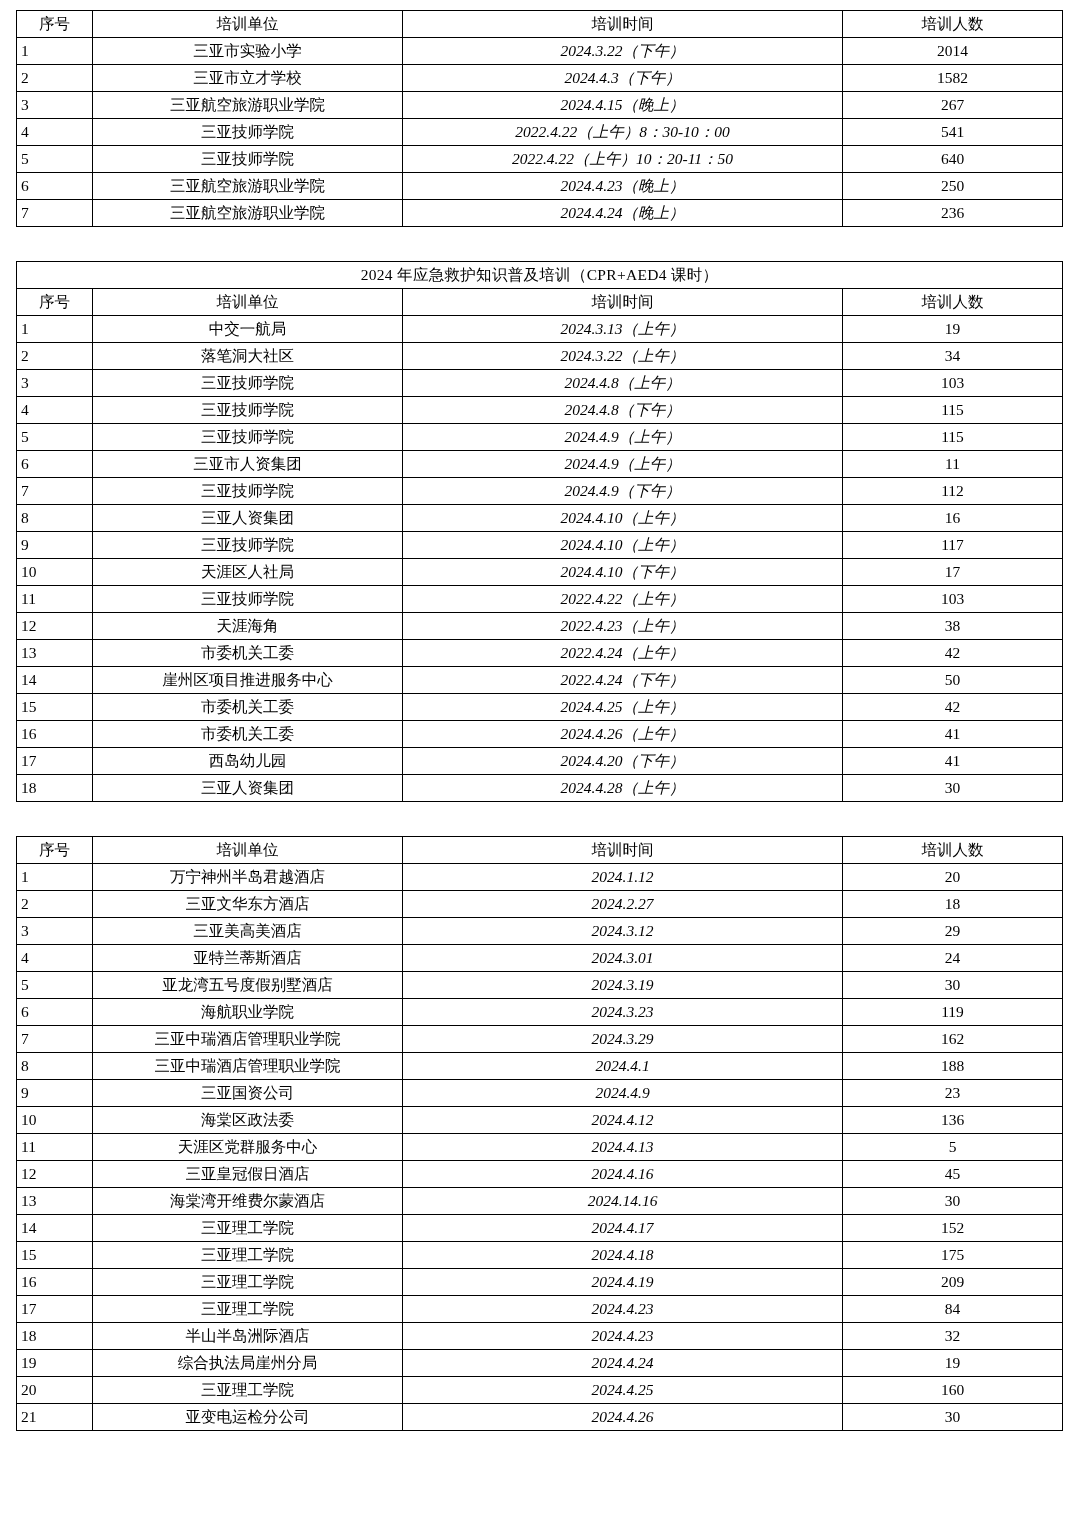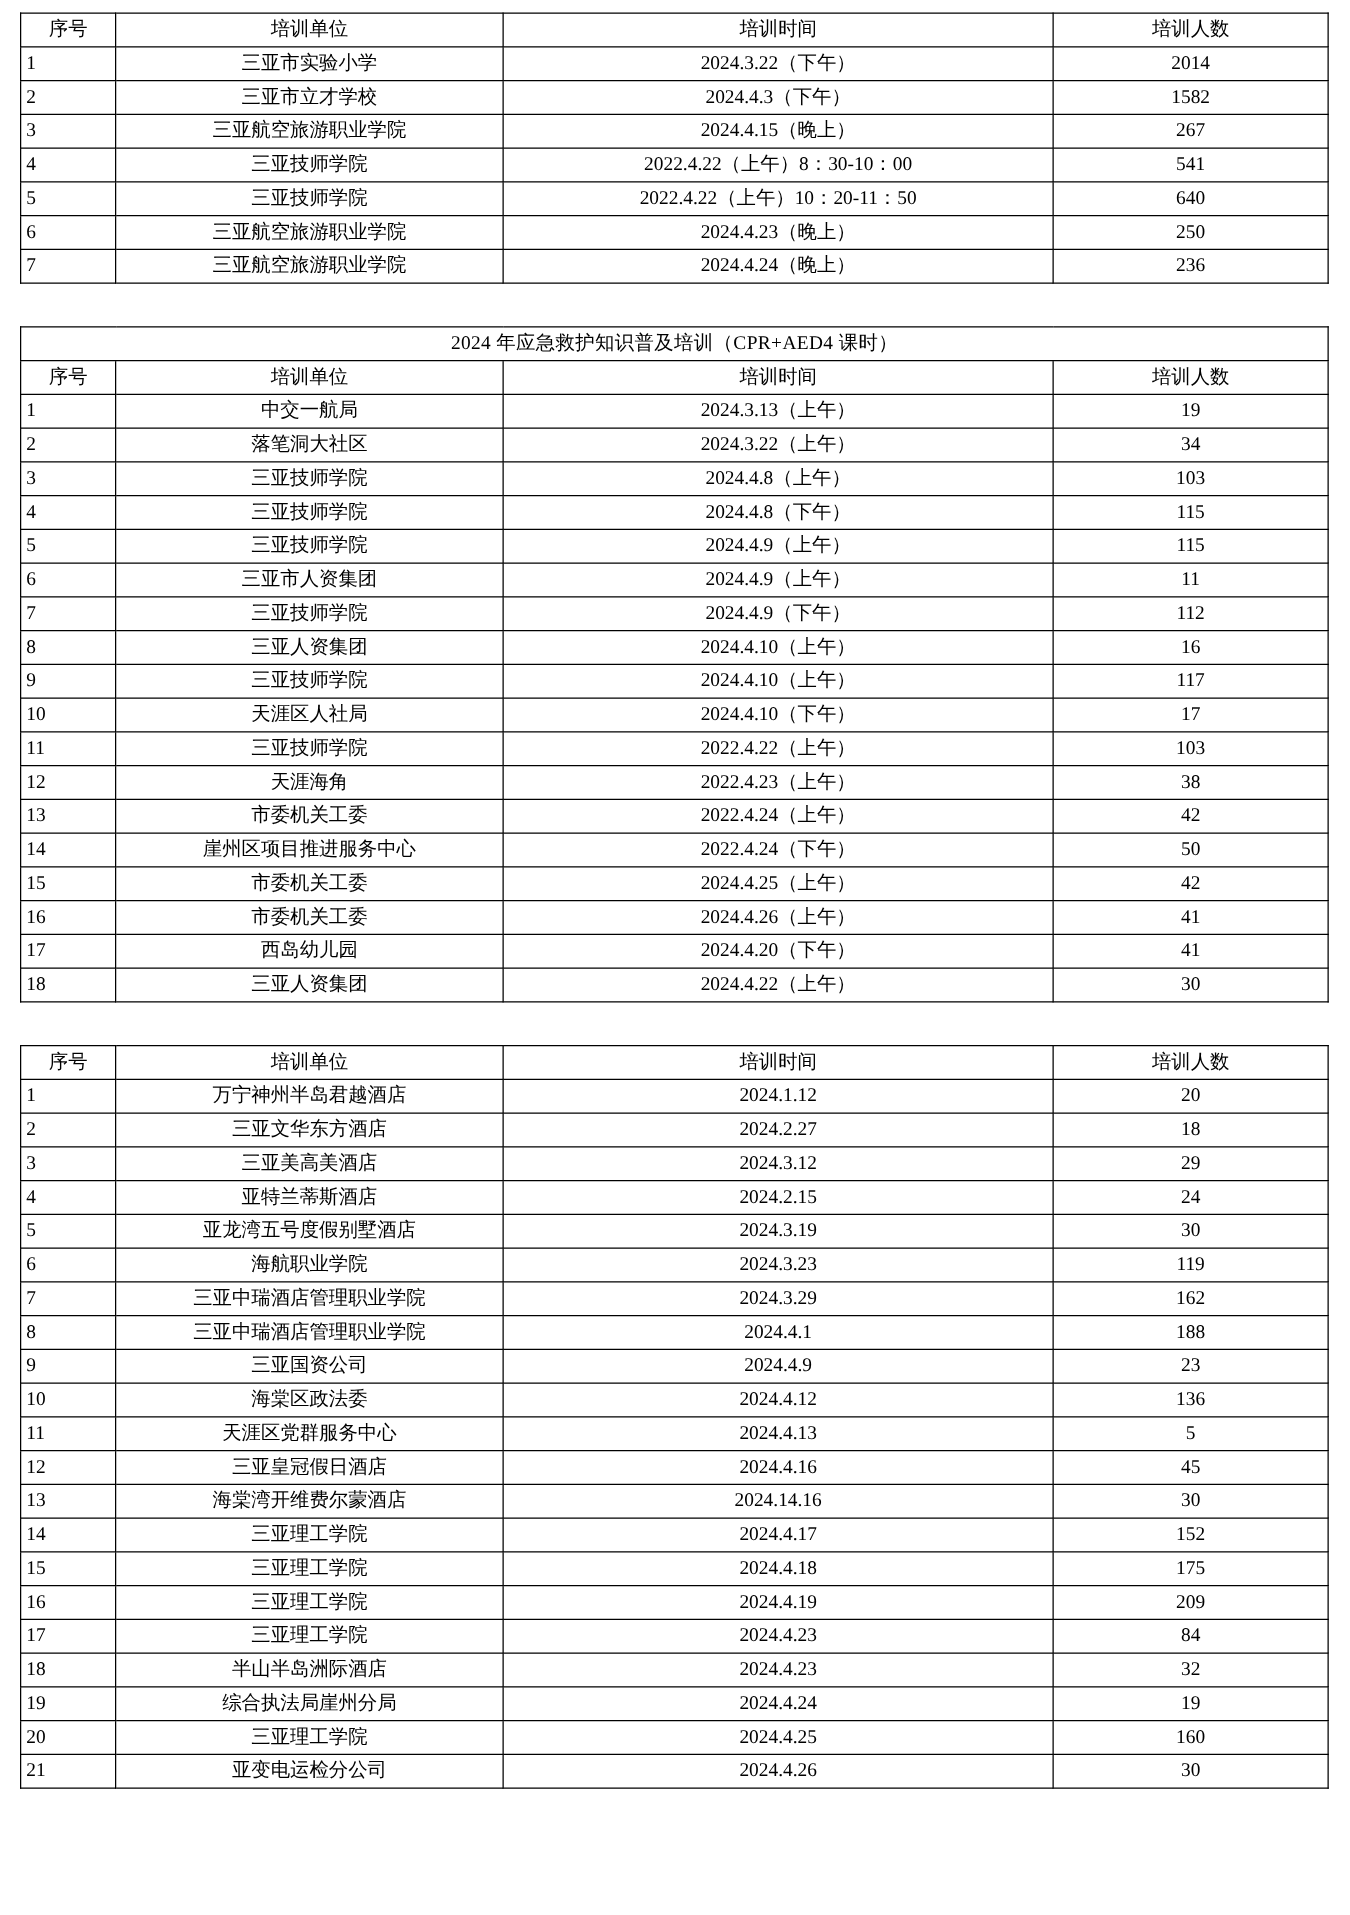--- a/index.html
+++ b/index.html
@@ -49,21 +49,21 @@
   .col-count { width: 220px; text-align: center; }
   td.hdr {
     text-align: center;
     font-size: 15.5px;
   }
   td.cell-no {
     text-align: left;
     padding-left: 14px;
   }
   td.cell-unit { text-align: center; }
-  td.cell-time { text-align: center; }
+  td.cell-time { text-align: center; font-style: italic; }
   td.cell-count { text-align: center; margin-left: 35px; }
   .total-row td {
     text-align: center;
     font-weight: bold;
     font-size: 16.5px;
     height: 26px;
     letter-spacing: 0.3px;
   }
   .nums { font-family: "Liberation Serif", serif; }
 </style>
@@ -245,21 +245,21 @@
           </tr>
           <tr>
             <td class="cell-no nums">17</td>
             <td class="cell-unit nums">西岛幼儿园</td>
             <td class="cell-time nums">2024.4.20（下午）</td>
             <td class="cell-count nums">41</td>
           </tr>
           <tr>
             <td class="cell-no nums">18</td>
             <td class="cell-unit nums">三亚人资集团</td>
-            <td class="cell-time nums">2024.4.22（上午）</td>
+            <td class="cell-time nums">2024.4.28（上午）</td>
             <td class="cell-count nums">30</td>
           </tr>
         </tbody>
       </table>
       <table class="doc-table">
         <colgroup>
           <col class="col-no">
           <col class="col-unit">
           <col class="col-time">
           <col class="col-count">
@@ -285,21 +285,21 @@
           </tr>
           <tr>
             <td class="cell-no nums">3</td>
             <td class="cell-unit nums">三亚美高美酒店</td>
             <td class="cell-time nums">2024.3.12</td>
             <td class="cell-count nums">29</td>
           </tr>
           <tr>
             <td class="cell-no nums">4</td>
             <td class="cell-unit nums">亚特兰蒂斯酒店</td>
-            <td class="cell-time nums">2024.2.15</td>
+            <td class="cell-time nums">2024.3.01</td>
             <td class="cell-count nums">24</td>
           </tr>
           <tr>
             <td class="cell-no nums">5</td>
             <td class="cell-unit nums">亚龙湾五号度假别墅酒店</td>
             <td class="cell-time nums">2024.3.19</td>
             <td class="cell-count nums">30</td>
           </tr>
           <tr>
             <td class="cell-no nums">6</td>

